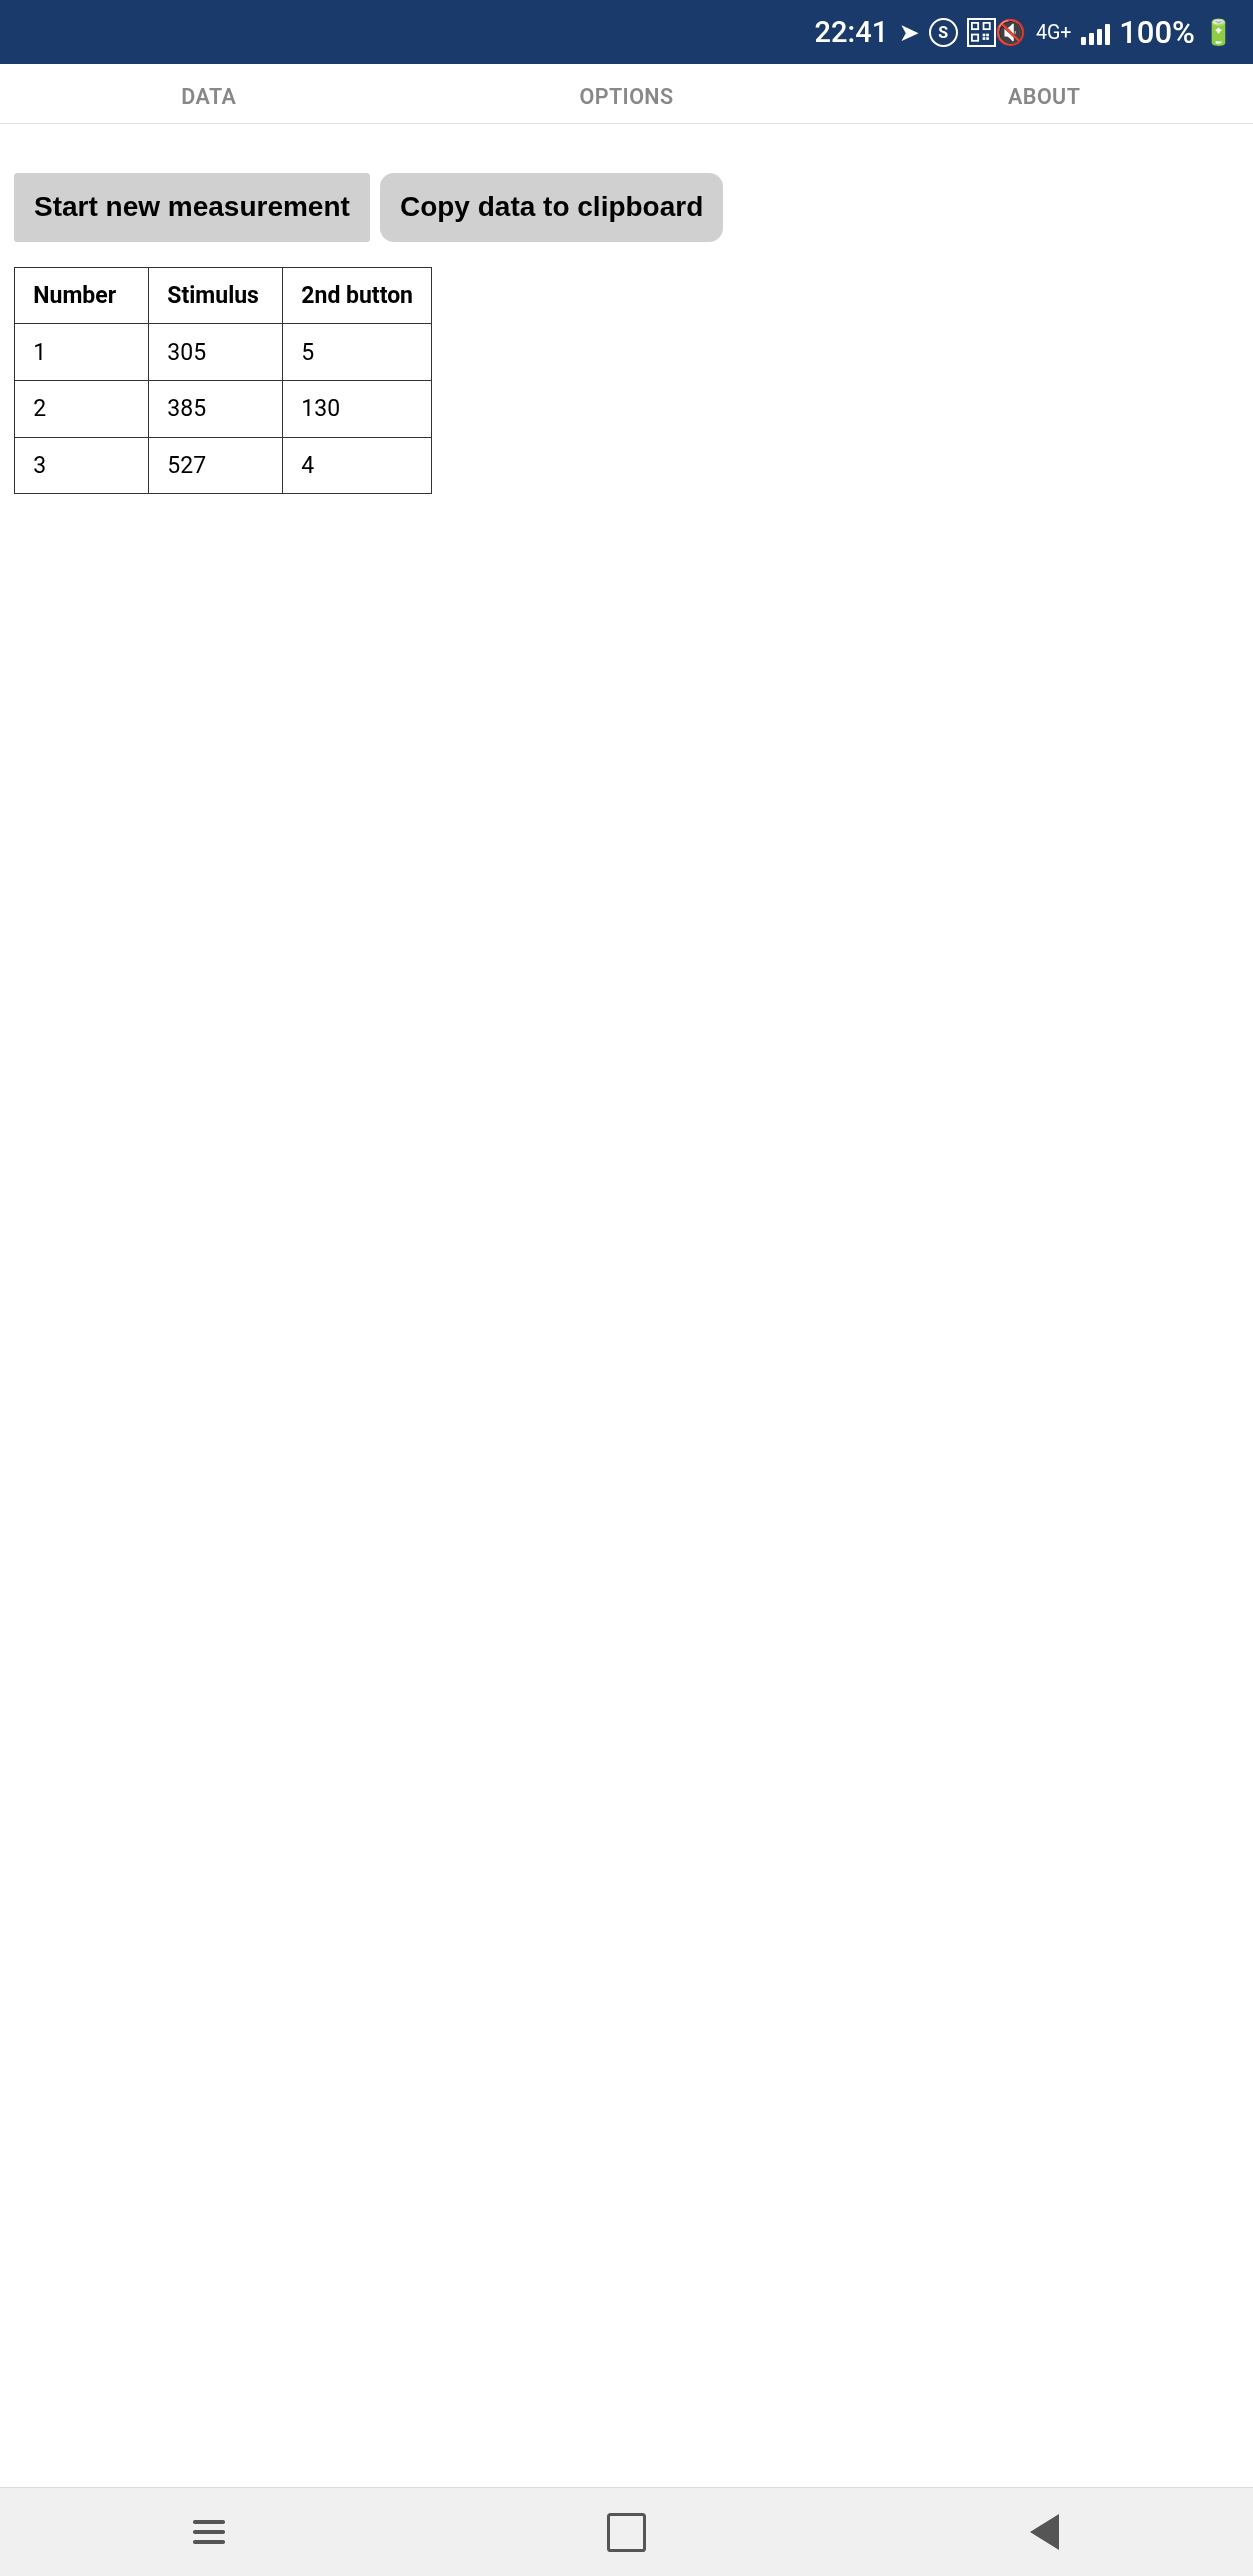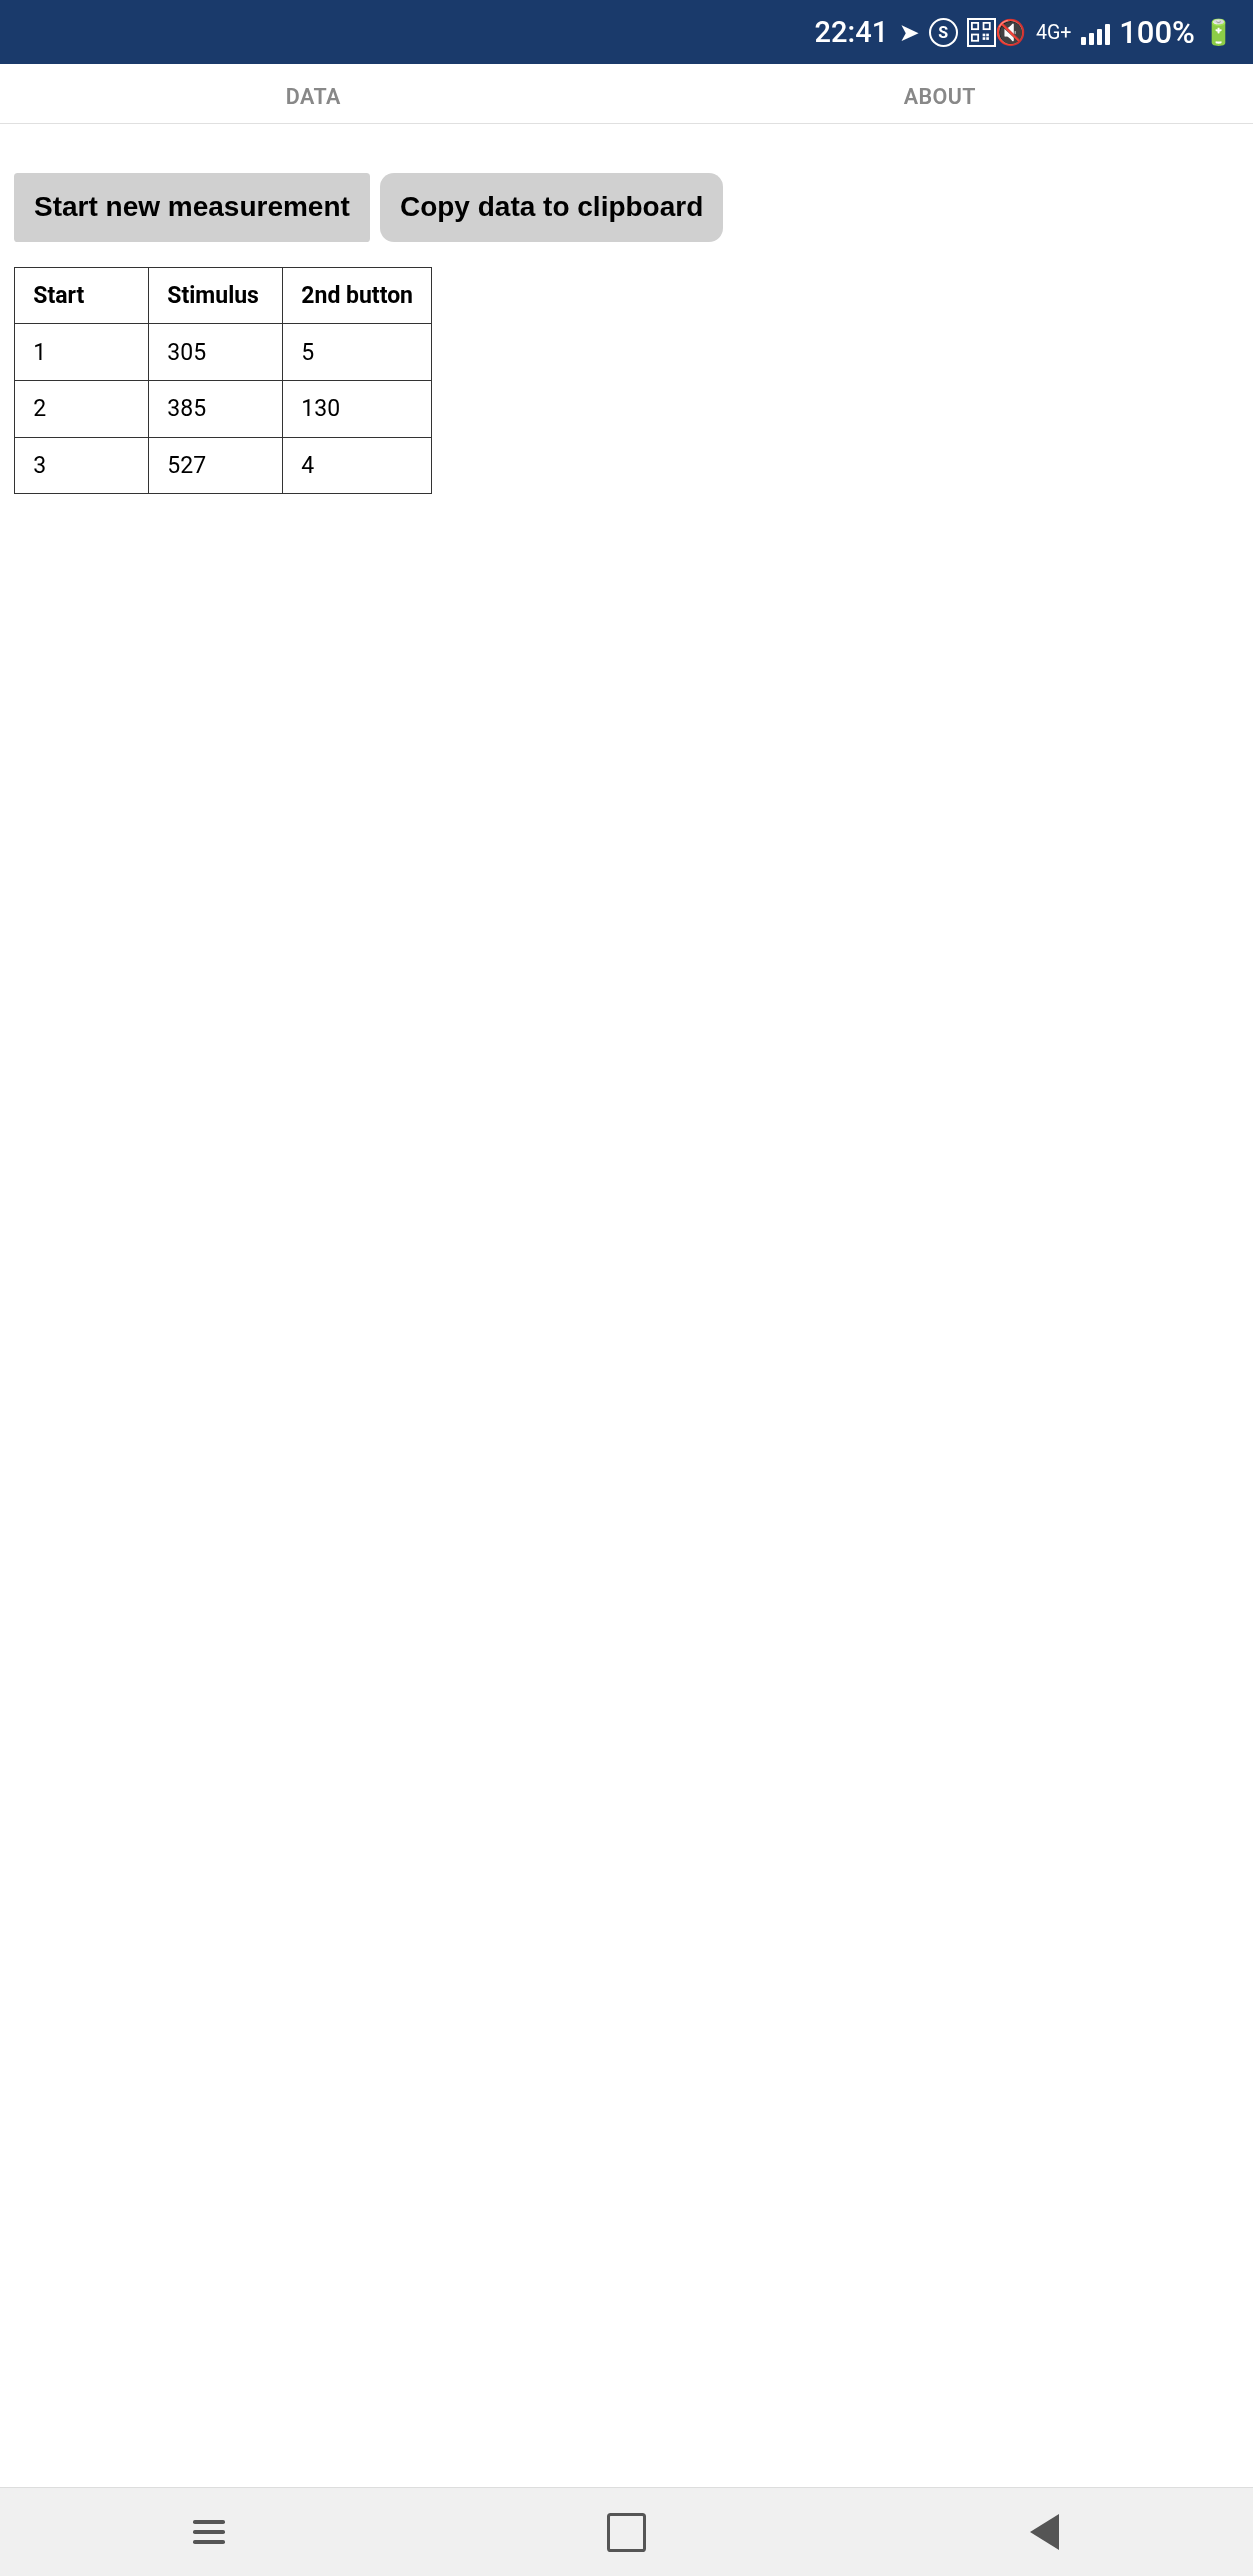--- a/index.html
+++ b/index.html
@@ -292,35 +292,38 @@
     <span style="font-size:31px; color:white; font-weight:500;">100%</span>
     <span style="font-size:25px; color:white;">🔋</span>
   </div>
 </div>
 
 <div class="nav-tabs">
   <div class="nav-tab">
     <span>DATA</span>
   </div>
   <div class="nav-tab">
+    <span>OPTIONS</span>
+  </div>
+  <div class="nav-tab">
     <span>ABOUT</span>
   </div>
 </div>
 
 <div class="main-content">
 
   <div class="buttons-row">
     <button class="btn btn-start">Start new measurement</button>
     <button class="btn btn-copy">Copy data to clipboard</button>
   </div>
 
   <table class="data-table">
     <thead>
       <tr>
-        <th>Start</th>
+        <th>Number</th>
         <th>Stimulus</th>
         <th>2nd button</th>
       </tr>
     </thead>
     <tbody id="table-body">
     <tr>
           <td>1</td>
           <td>305</td>
           <td>5</td>
         </tr>

